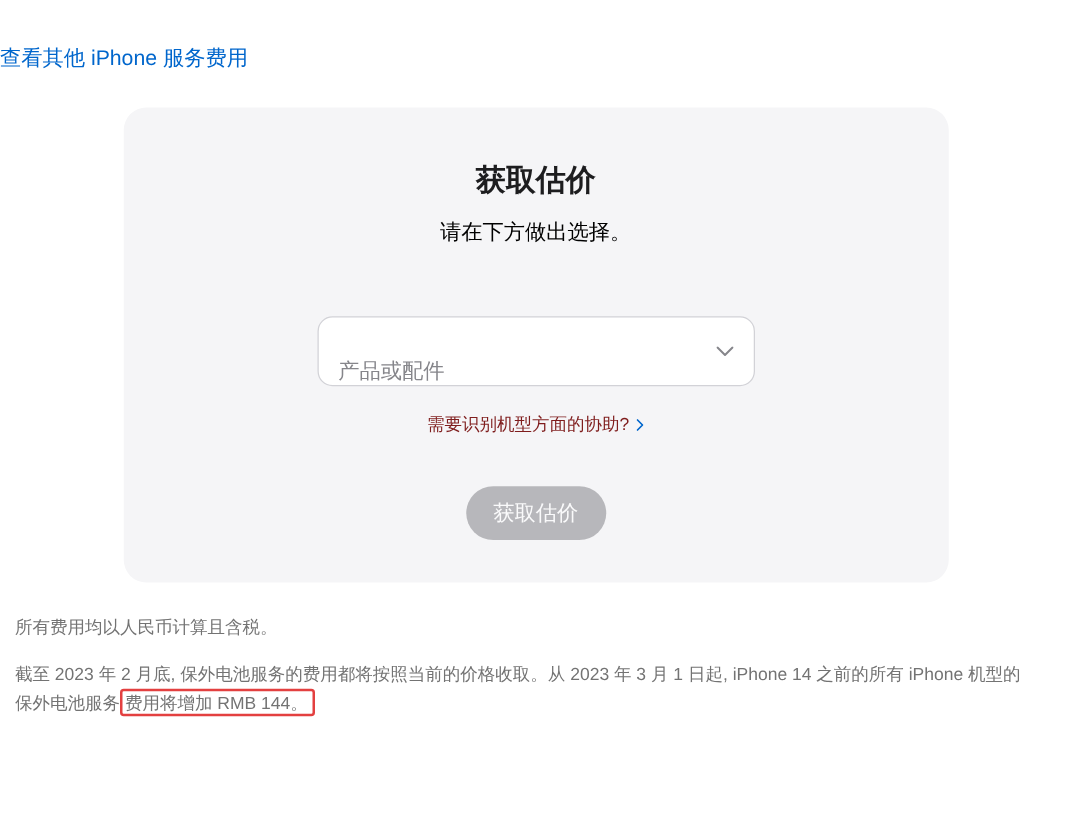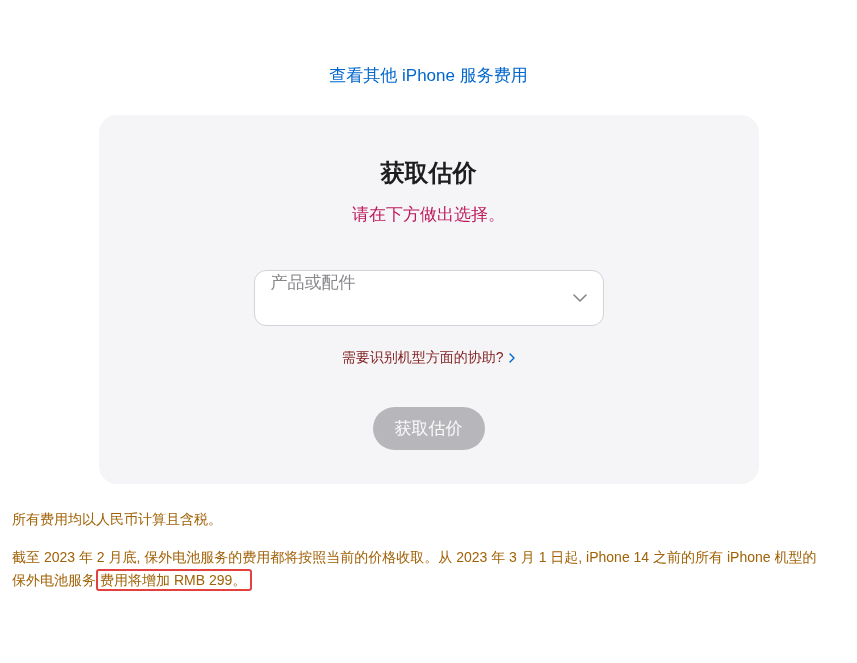--- a/index.html
+++ b/index.html
@@ -6,22 +6,22 @@
     body {
       font-family: -apple-system, BlinkMacSystemFont, "SF Pro Text", "Helvetica Neue", Arial, sans-serif;
       background: #fff;
       color: #1d1d1f;
       width: 857px;
       height: 663px;
       overflow: hidden;
       position: relative;
     }
     .top-link {
-      text-align: center;
-      padding-top: 64px;
+      text-align: left;
+      padding-top: 35px;
       padding-bottom: 28px;
     }
     .top-link a {
       color: #0066cc;
       text-decoration: none;
       font-size: 17px;
       cursor: pointer;
     }
     .card {
       width: 660px;
@@ -32,42 +32,42 @@
       text-align: center;
     }
     .card-title {
       font-size: 24px;
       font-weight: 600;
       color: #1d1d1f;
       margin-bottom: 14px;
     }
     .card-subtitle {
       font-size: 17px;
-      color: #be185d;
-      margin-bottom: 44px;
+      color: #000000;
+      margin-bottom: 56px;
     }
     .select-wrapper {
       width: 350px;
       margin: 0 auto 22px auto;
       position: relative;
     }
     .select-box {
       width: 100%;
       height: 56px;
       background: #fff;
       border: 1px solid #d2d2d7;
       border-radius: 12px;
       padding: 0 44px 0 16px;
       font-size: 17px;
       color: #86868b;
       text-align: left;
       cursor: pointer;
       appearance: none;
       display: flex;
-      align-items: flex-start;
+      align-items: flex-end;
       position: relative;
     }
     .chevron {
       position: absolute;
       right: 16px;
       top: 50%;
       transform: translateY(-50%);
       color: #86868b;
       pointer-events: none;
     }
@@ -94,21 +94,21 @@
       font-size: 17px;
       padding: 10px 22px;
       border-radius: 22px;
       border: none;
       cursor: pointer;
       opacity: 0.55;
     }
     .footnote {
       padding: 24px 28px 0 12px;
       font-size: 14px;
-      color: #a16207;
+      color: #737373;
       line-height: 1.6;
     }
     .footnote p { margin-bottom: 16px; }
     .hl {
       border: 2px solid #e34040;
       border-radius: 3px;
       padding: 1px 4px 1px 2px;
       display: inline;
     }
   </style>
@@ -145,15 +145,15 @@
       </span>
     </a>
   </div>
 
   <button class="estimate-btn">获取估价</button>
 </div>
 
 <div class="footnote">
   <p>所有费用均以人民币计算且含税。</p>
   <p>
-    <span>截至 2023 年 2 月底, 保外电池服务的费用都将按照当前的价格收取。从 2023 年 3 月 1 日起, iPhone 14 之前的所有 iPhone 机型的保外电池服务</span><span class="hl">费用将增加 RMB 299。</span>
+    <span>截至 2023 年 2 月底, 保外电池服务的费用都将按照当前的价格收取。从 2023 年 3 月 1 日起, iPhone 14 之前的所有 iPhone 机型的保外电池服务</span><span class="hl">费用将增加 RMB 144。</span>
   </p>
 </div>
 
 </body></html>

